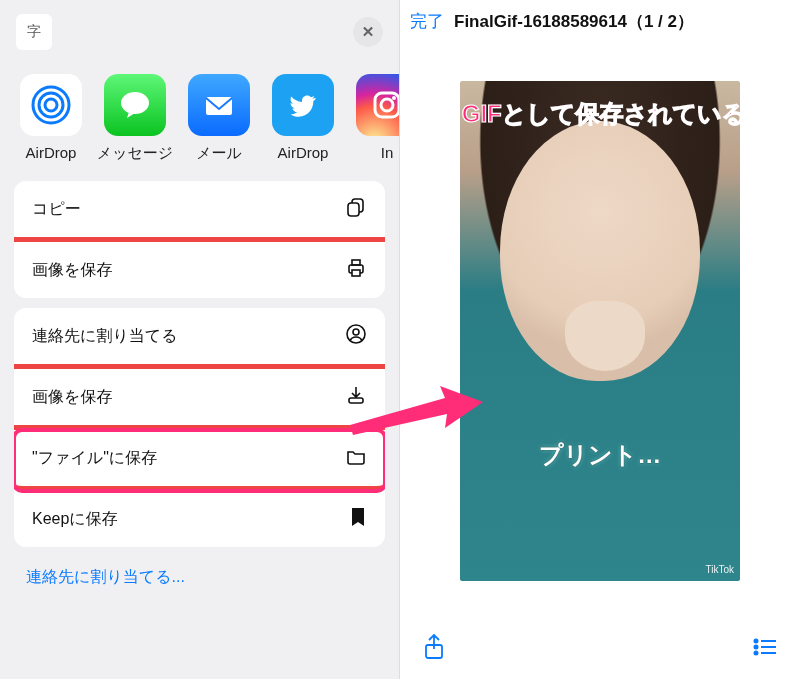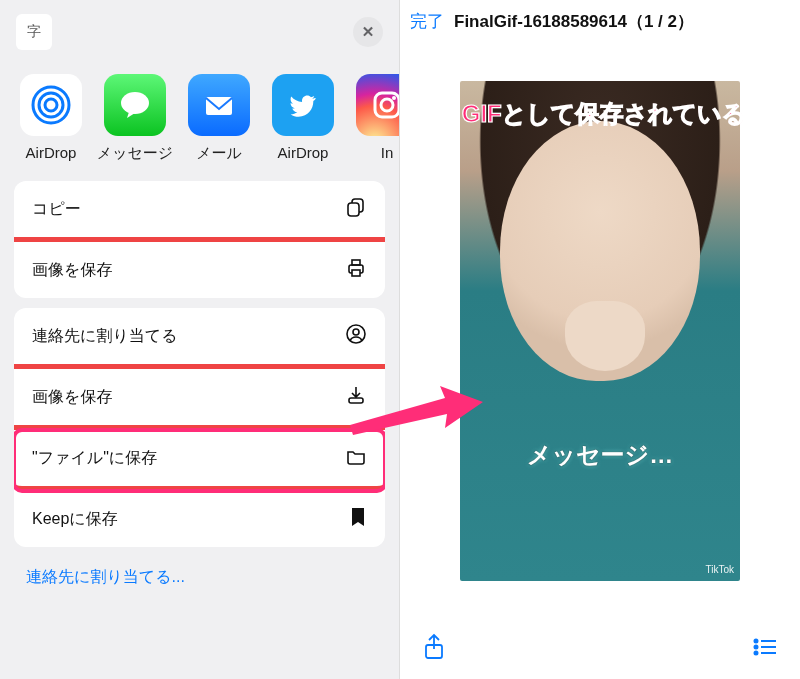--- a/index.html
+++ b/index.html
@@ -257,21 +257,21 @@
 <div class="right-pane">
   <div class="right-header">
     <span class="done-link">完了</span>
     <span class="file-title">FinalGif-16188589614（1 / 2）</span>
   </div>
   <div class="preview-area">
     <div class="gif-box">
       <div class="figure-hair"></div>
       <div class="figure-face"></div>
       <div class="hand"></div>
-      <div class="gif-sub">メッセージ…</div>
+      <div class="gif-sub">プリント…</div>
       <div class="tiktok-mark">TikTok</div>
     </div>
   </div>
   <div class="right-toolbar">
     <span class="tool-icon">
       <svg width="24" height="28" viewBox="0 0 24 28" fill="none" stroke="#0a7aff" stroke-width="1.8">
           <path d="M12 2v14M7 7l5-5 5 5"></path>
           <rect x="4" y="12" width="16" height="13" rx="2"></rect>
         </svg>
     </span>

